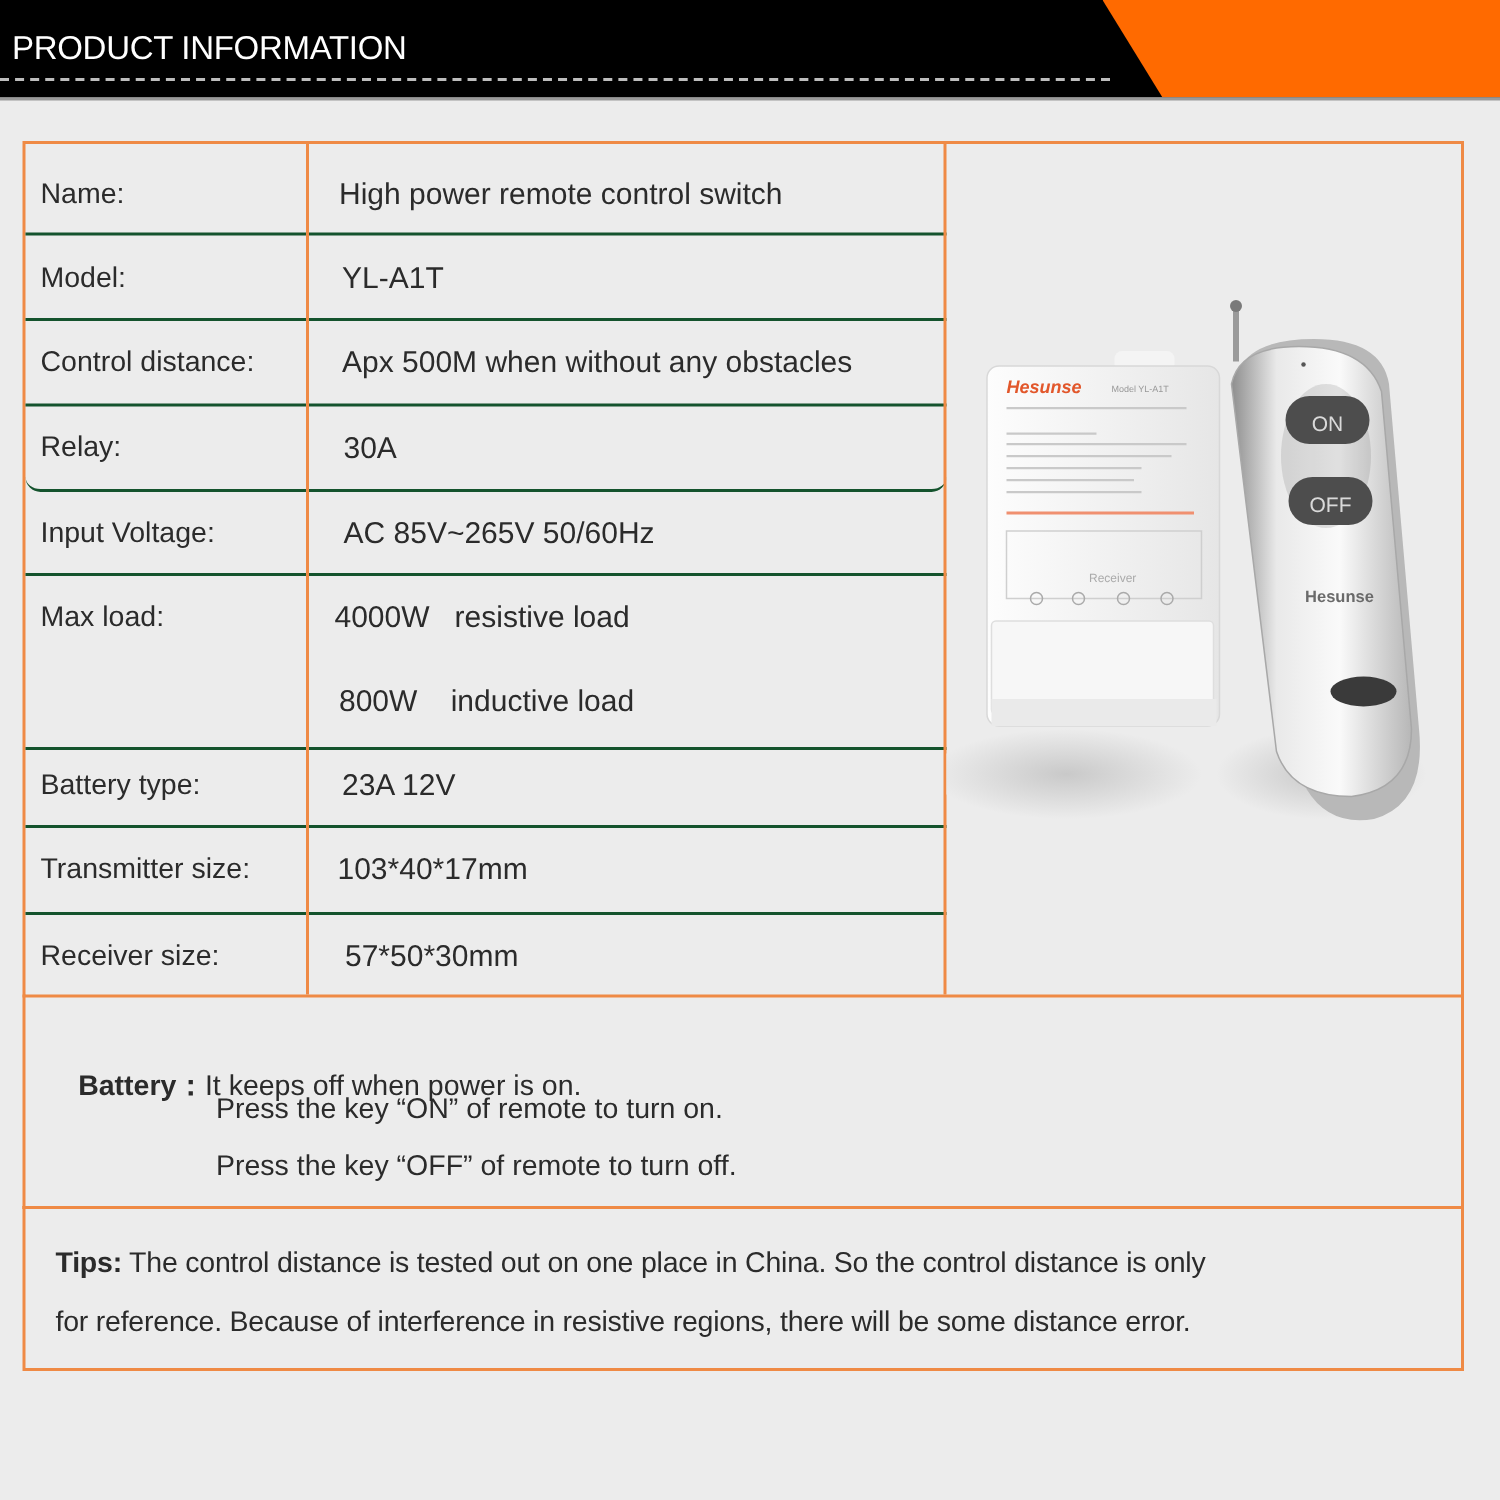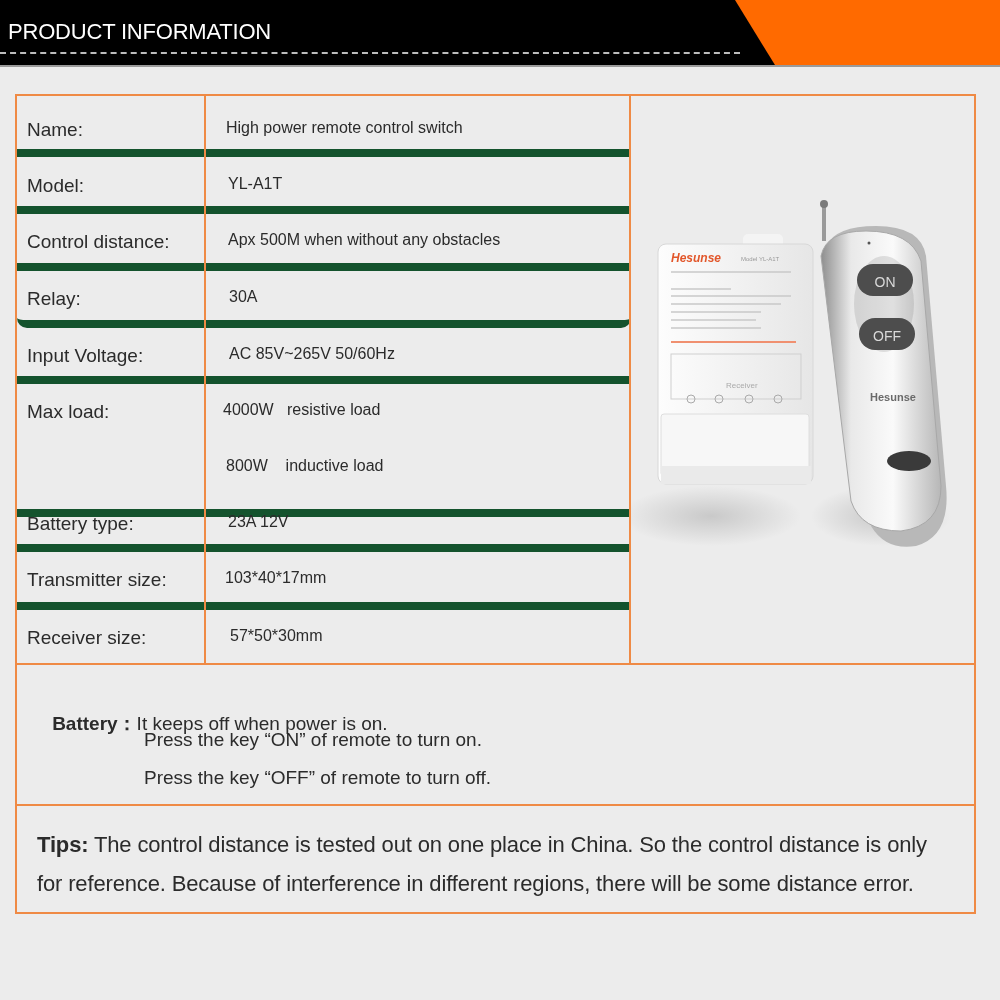--- a/index.html
+++ b/index.html
@@ -29,42 +29,42 @@
   .header-line {
     position:absolute; left:0; top:65px; width:1000px; height:2px; background:#9a9a9a;
   }
   .spec {
     position:absolute; left:15px; top:94px; width:961px; height:571px;
     border:2px solid #ef8a45; box-sizing:border-box;
   }
   .rows { position:absolute; left:0; top:0; width:614px; }
   .row {
     position:absolute; left:0; width:614px; box-sizing:border-box;
-    border-bottom:8px solid #14532d;
+    border-bottom:2px solid #14532d;
   }
   .row .lab {
     position:absolute; left:10px; font-size:19px;
   }
   .row .val {
-    position:absolute; left:209px; font-size:16px; white-space:pre;
+    position:absolute; left:209px; font-size:20px; white-space:pre;
   }
   .vsep1 { position:absolute; left:187px; top:0; width:2px; height:567px; background:#ef8a45; }
   .vsep2 { position:absolute; left:612px; top:0; width:2px; height:567px; background:#ef8a45; }
   .product { position:absolute; left:614px; top:0; width:343px; height:495px; }
   .function {
     position:absolute; left:15px; top:663px; width:961px; height:143px;
     border:2px solid #ef8a45; border-top:none; box-sizing:border-box;
   }
   .function .line { position:absolute; font-size:19px; white-space:pre; }
   .function .flabel { font-weight:bold; }
   .tips {
     position:absolute; left:15px; top:804px; width:961px; height:110px;
     border:2px solid #ef8a45; box-sizing:border-box;
   }
-  .tips .line { position:absolute; left:20px; font-size:22px; white-space:nowrap; letter-spacing:-0.15px; }
+  .tips .line { position:absolute; left:20px; font-size:19px; white-space:nowrap; letter-spacing:-0.15px; }
   .tips .tlabel { font-weight:bold; }
 </style>
 </head>
 <body>
 
 <div class="header">
   <div class="orange"></div>
   <div class="title">PRODUCT INFORMATION</div>
   <div class="dash"></div>
 </div>
@@ -85,21 +85,21 @@
       <span class="val" style="top:17px;left:211px">Apx 500M when without any obstacles</span>
     </div>
     <div class="row" style="top:175px;height:57px;border-radius:10px;">
       <span class="lab" style="top:17px">Relay:</span>
       <span class="val" style="top:17px;left:212px">30A</span>
     </div>
     <div class="row" style="top:232px;height:56px;text-align:right;">
       <span class="lab" style="top:17px">Input Voltage:</span>
       <span class="val" style="top:17px;left:212px">AC 85V~265V 50/60Hz</span>
     </div>
-    <div class="row" style="top:288px;height:133px;">
+    <div class="row" style="top:288px;height:116px;">
       <span class="lab" style="top:17px">Max load:</span>
       <span class="val" style="top:17px;left:206px">4000W   resistive load</span>
       <span class="val" style="top:73px;left:209px">800W    inductive load</span>
     </div>
     <div class="row" style="top:399px;height:57px;">
       <span class="lab" style="top:18px">Battery type:</span>
       <span class="val" style="top:18px;left:211px">23A 12V</span>
     </div>
     <div class="row" style="top:456px;height:58px;">
       <span class="lab" style="top:17px">Transmitter size:</span>
@@ -181,14 +181,14 @@
     <span class="flabel">Battery：</span><span>It keeps off when power is on.</span>
   </div>
   <div class="line" style="left:127px;top:66px;">Press the key “ON” of remote to turn on.</div>
   <div class="line" style="left:127px;top:104px;">Press the key “OFF” of remote to turn off.</div>
 </div>
 
 <div class="tips">
   <div class="line" style="top:26px;">
     <span class="tlabel">Tips:</span><span> The control distance is tested out on one place in China. So the control distance is only</span>
   </div>
-  <div class="line" style="top:65px;">for reference. Because of interference in different regions, there will be some distance error.</div>
+  <div class="line" style="top:65px;">for reference. Because of interference in resistive regions, there will be some distance error.</div>
 </div>
 
 </body></html>

